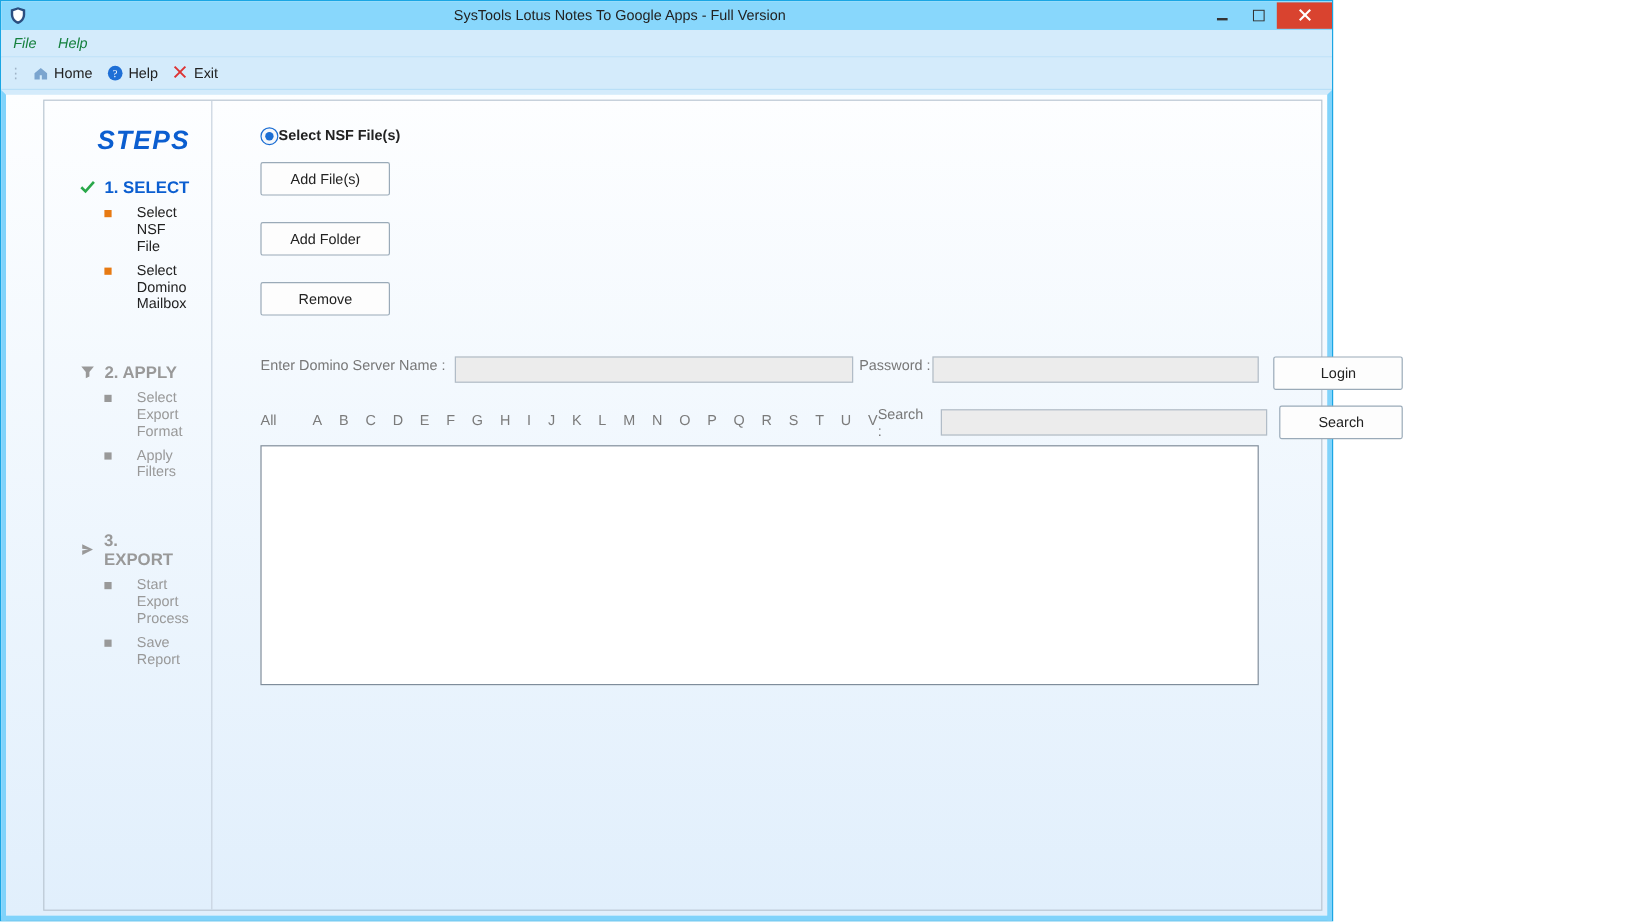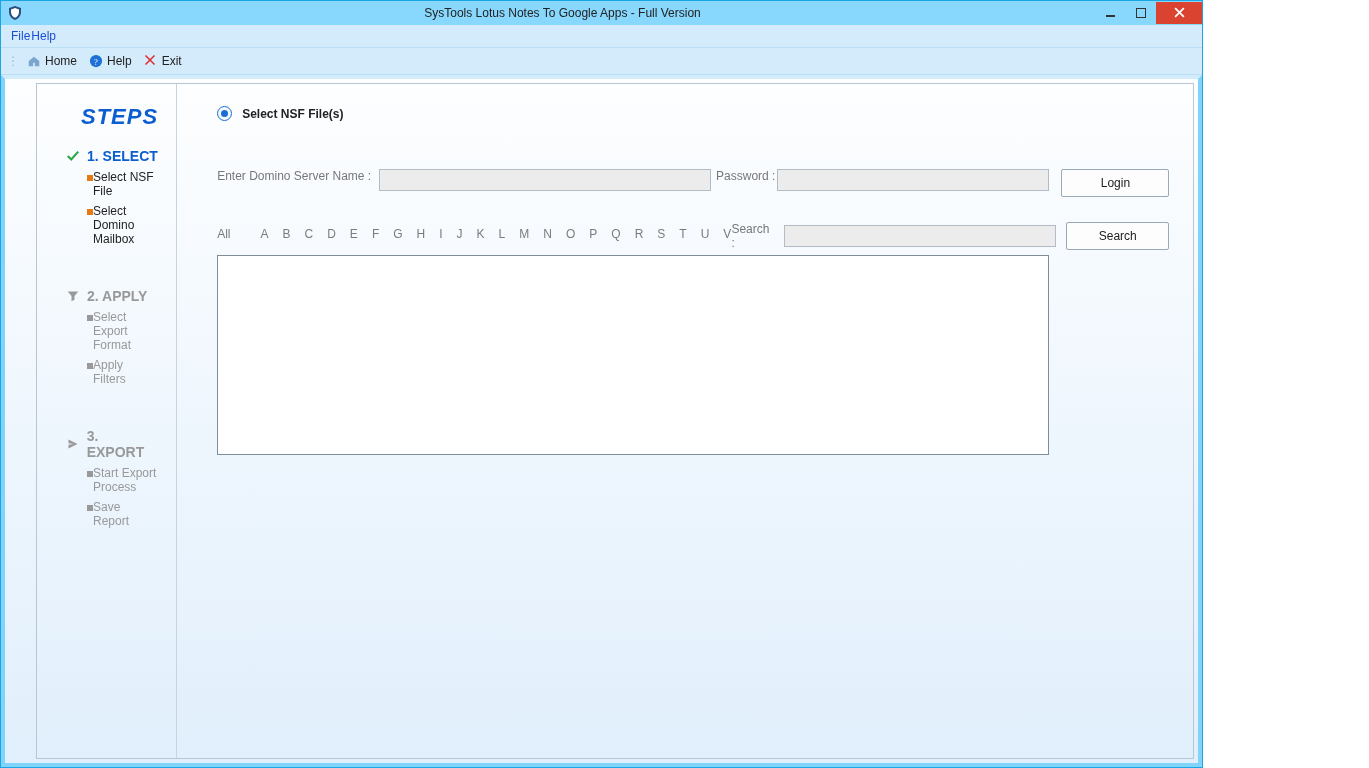--- a/index.html
+++ b/index.html
@@ -6,21 +6,21 @@
     margin: 0;
     padding: 0;
     font-family: "Segoe UI", Tahoma, sans-serif;
     font-size: 12px;
     background: #fff;
     height: 100%;
   }
   .window {
     border: 1px solid #1aa6e4;
     box-sizing: border-box;
-    width: 1203px;
+    width: 1111px;
     height: 768px;
     display: flex;
     flex-direction: column;
   }
   .titlebar {
     background: #88d7fc;
     height: 24px;
     display: flex;
     align-items: center;
     position: relative;
@@ -58,23 +58,24 @@
     font-size: 13px;
     font-weight:bold;
   }
 
   .menubar {
     background: #d4ebfb;
     height: 22px;
     display: flex;
     align-items: center;
     padding: 0 10px;
-    gap: 1px;
-    color: #1d4ed8;
+    gap: 18px;
+    color: #15803d;
     border-bottom: 1px solid #b9dff7;
+    font-style: italic;
   }
   .toolbar {
     background: #d4ebfb;
     height: 26px;
     display: flex;
     align-items: center;
     padding: 0 6px;
     gap: 4px;
     border-bottom: 1px solid #b9dff7;
   }
@@ -130,40 +131,40 @@
     font-weight: 600;
     margin: 10px 0 6px 0;
     color:#999;
   }
   .s-head.active { color:#0b5ed0; }
   .s-head .icon-slot { width:16px; display:inline-flex; justify-content:center; color:#999;}
   .s-head.active .icon-slot { color:#2aa84a; }
   .s-item {
     display:flex;
     align-items: flex-start;
-    gap:0;
+    gap:21px;
     margin: 6px 0 6px 22px;
     color:#999;
   }
   .s-item.active { color:#222; }
   .sq { width:6px; height:6px; background:#999; margin-top:5px; flex:0 0 6px;}
   .s-item.active .sq { background:#e77a13; }
 
   .main {
     flex:1;
     display:flex;
     flex-direction: column;
     padding: 22px 40px 10px 40px;
     box-sizing:border-box;
     position:relative;
   }
   .radio-line {
     display:flex;
-    align-items:center;
-    gap:10px;
+    align-items:flex-start;
+    gap:0;
     font-weight:600;
     font-size:12px;
     color:#222;
     margin-bottom: 14px;
   }
   .radio-line.disabled { color:#7a7a7a; }
   .radio {
     width:13px; height:13px;
     border:1px solid #1a6dd3;
     border-radius:50%;
@@ -380,30 +381,35 @@
 
     <div class="main">
       <div class="radio-line">
         <span class="radio">
               <span class="dot"></span>
             </span>
         <span>Select NSF File(s)</span>
       </div>
 
       <div class="row2col" style="margin-bottom:26px;">
+        <div>
+          <div class="btn">Add File(s)</div>
+          <div class="btn">Add Folder</div>
+          <div class="btn">Remove</div>
+        </div>
       </div>
 
 
       <div class="form-row">
         <label style="width:160px">Enter Domino Server Name :</label>
         <div class="tinput" style="width:330px"></div>
         <div style="flex:1"></div>
         <label style="text-align:right;">Password :</label>
         <div class="tinput" style="width:270px"></div>
-        <div class="btn" style="margin:0 0 12px 10px">Login</div>
+        <div class="btn" style="margin:0 0 0 10px">Login</div>
       </div>
 
       <div style="display:flex; align-items:center;">
         <div class="alpha" id="alpha-row">
           <span style="margin-right:16px;">All</span>
         <span>A</span>
               <span>B</span>
               <span>C</span>
               <span>D</span>
               <span>E</span>

